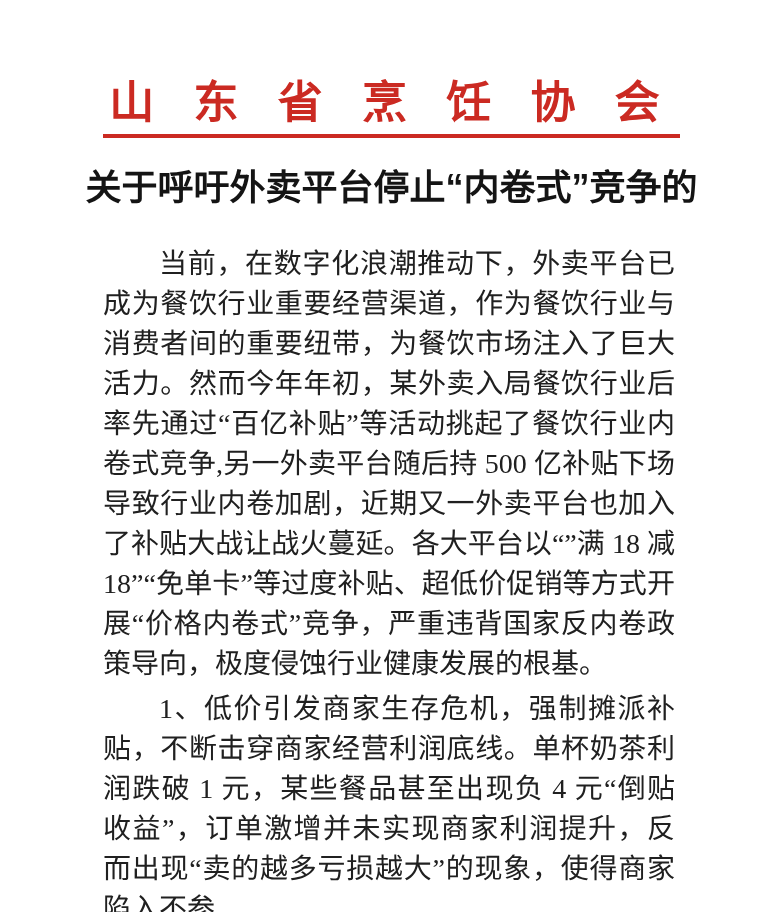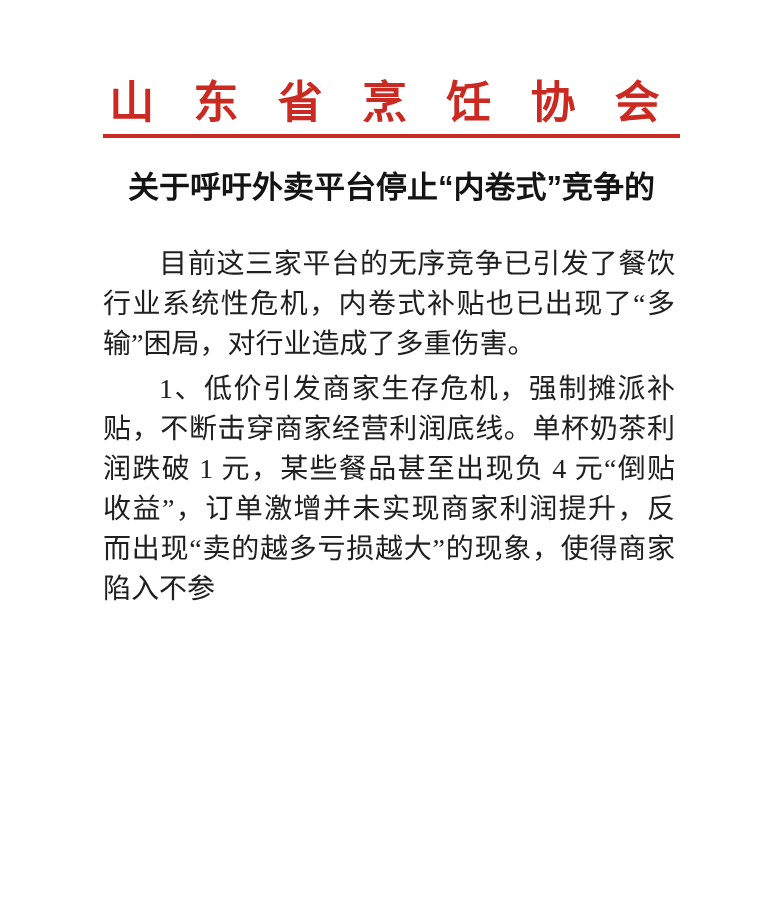--- a/index.html
+++ b/index.html
@@ -33,21 +33,21 @@
     padding: 0 6px 5px 6px;
     text-align: center;
     white-space: nowrap;
   }
   
   .doc-title {
     margin-top: 30px;
     text-align: center;
     font-family: "Liberation Sans", "DejaVu Sans", sans-serif;
     font-weight: bold;
-    font-size: 31px;
+    font-size: 36px;
     line-height: 40px;
     color: #141414;
   }
   
   .doc-body {
     margin-top: 36px;
     padding: 0 108px 0 103px;
     font-size: 28px;
     line-height: 40px;
     text-align: justify;
@@ -64,17 +64,17 @@
 
 <div class="page">
 
   <h1 class="org-title">山 东 省 烹 饪 协 会</h1>
 
   <div class="doc-title">
     <div>关于呼吁外卖平台停止“内卷式”竞争的</div>
   </div>
 
   <div class="doc-body">
-    <p>目前这三家平台的无序竞争已引发了餐饮行业系统性危机，内卷式补贴也已出现了“多输”困局，对行业造成了多重伤害。</p>
+    <p>当前，在数字化浪潮推动下，外卖平台已成为餐饮行业重要经营渠道，作为餐饮行业与消费者间的重要纽带，为餐饮市场注入了巨大活力。然而今年年初，某外卖入局餐饮行业后率先通过“百亿补贴”等活动挑起了餐饮行业内卷式竞争,另一外卖平台随后持 500 亿补贴下场导致行业内卷加剧，近期又一外卖平台也加入了补贴大战让战火蔓延。各大平台以“”满 18 减 18”“免单卡”等过度补贴、超低价促销等方式开展“价格内卷式”竞争，严重违背国家反内卷政策导向，极度侵蚀行业健康发展的根基。</p>
     <p>1、低价引发商家生存危机，强制摊派补贴，不断击穿商家经营利润底线。单杯奶茶利润跌破 1 元，某些餐品甚至出现负 4 元“倒贴收益”，订单激增并未实现商家利润提升，反而出现“卖的越多亏损越大”的现象，使得商家陷入不参</p>
   </div>
 
 </div>
 
 </body></html>

